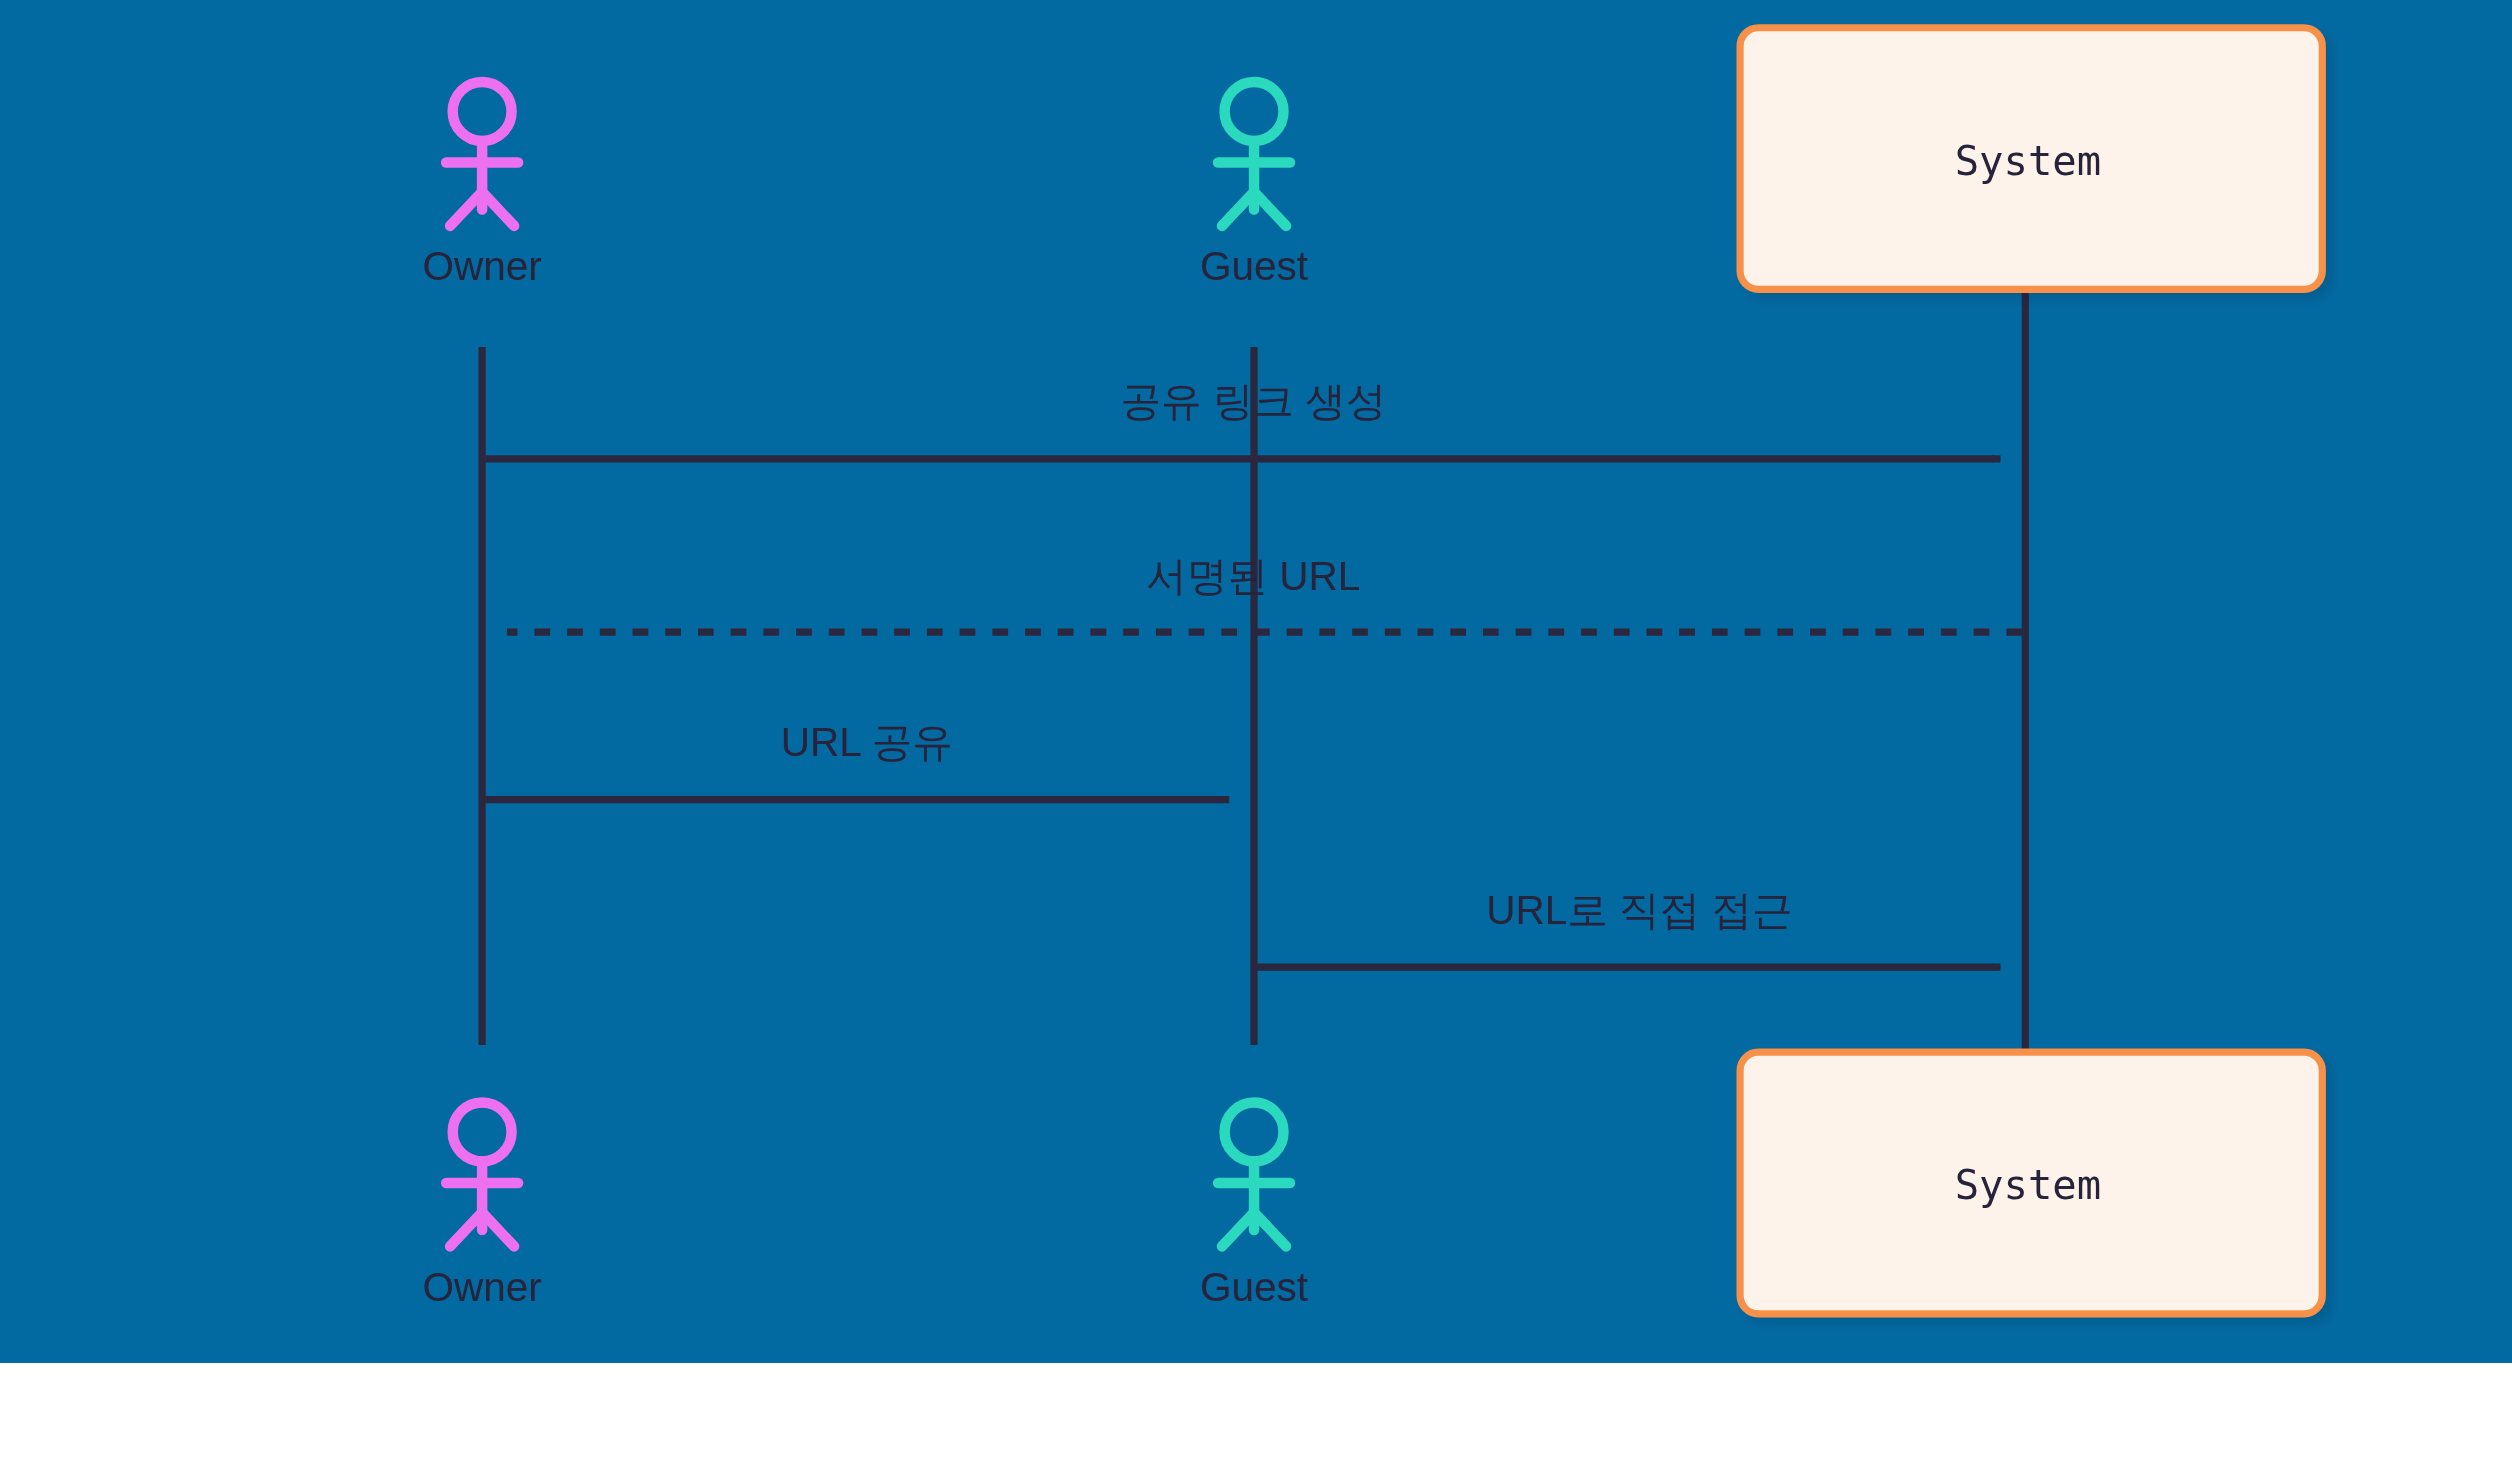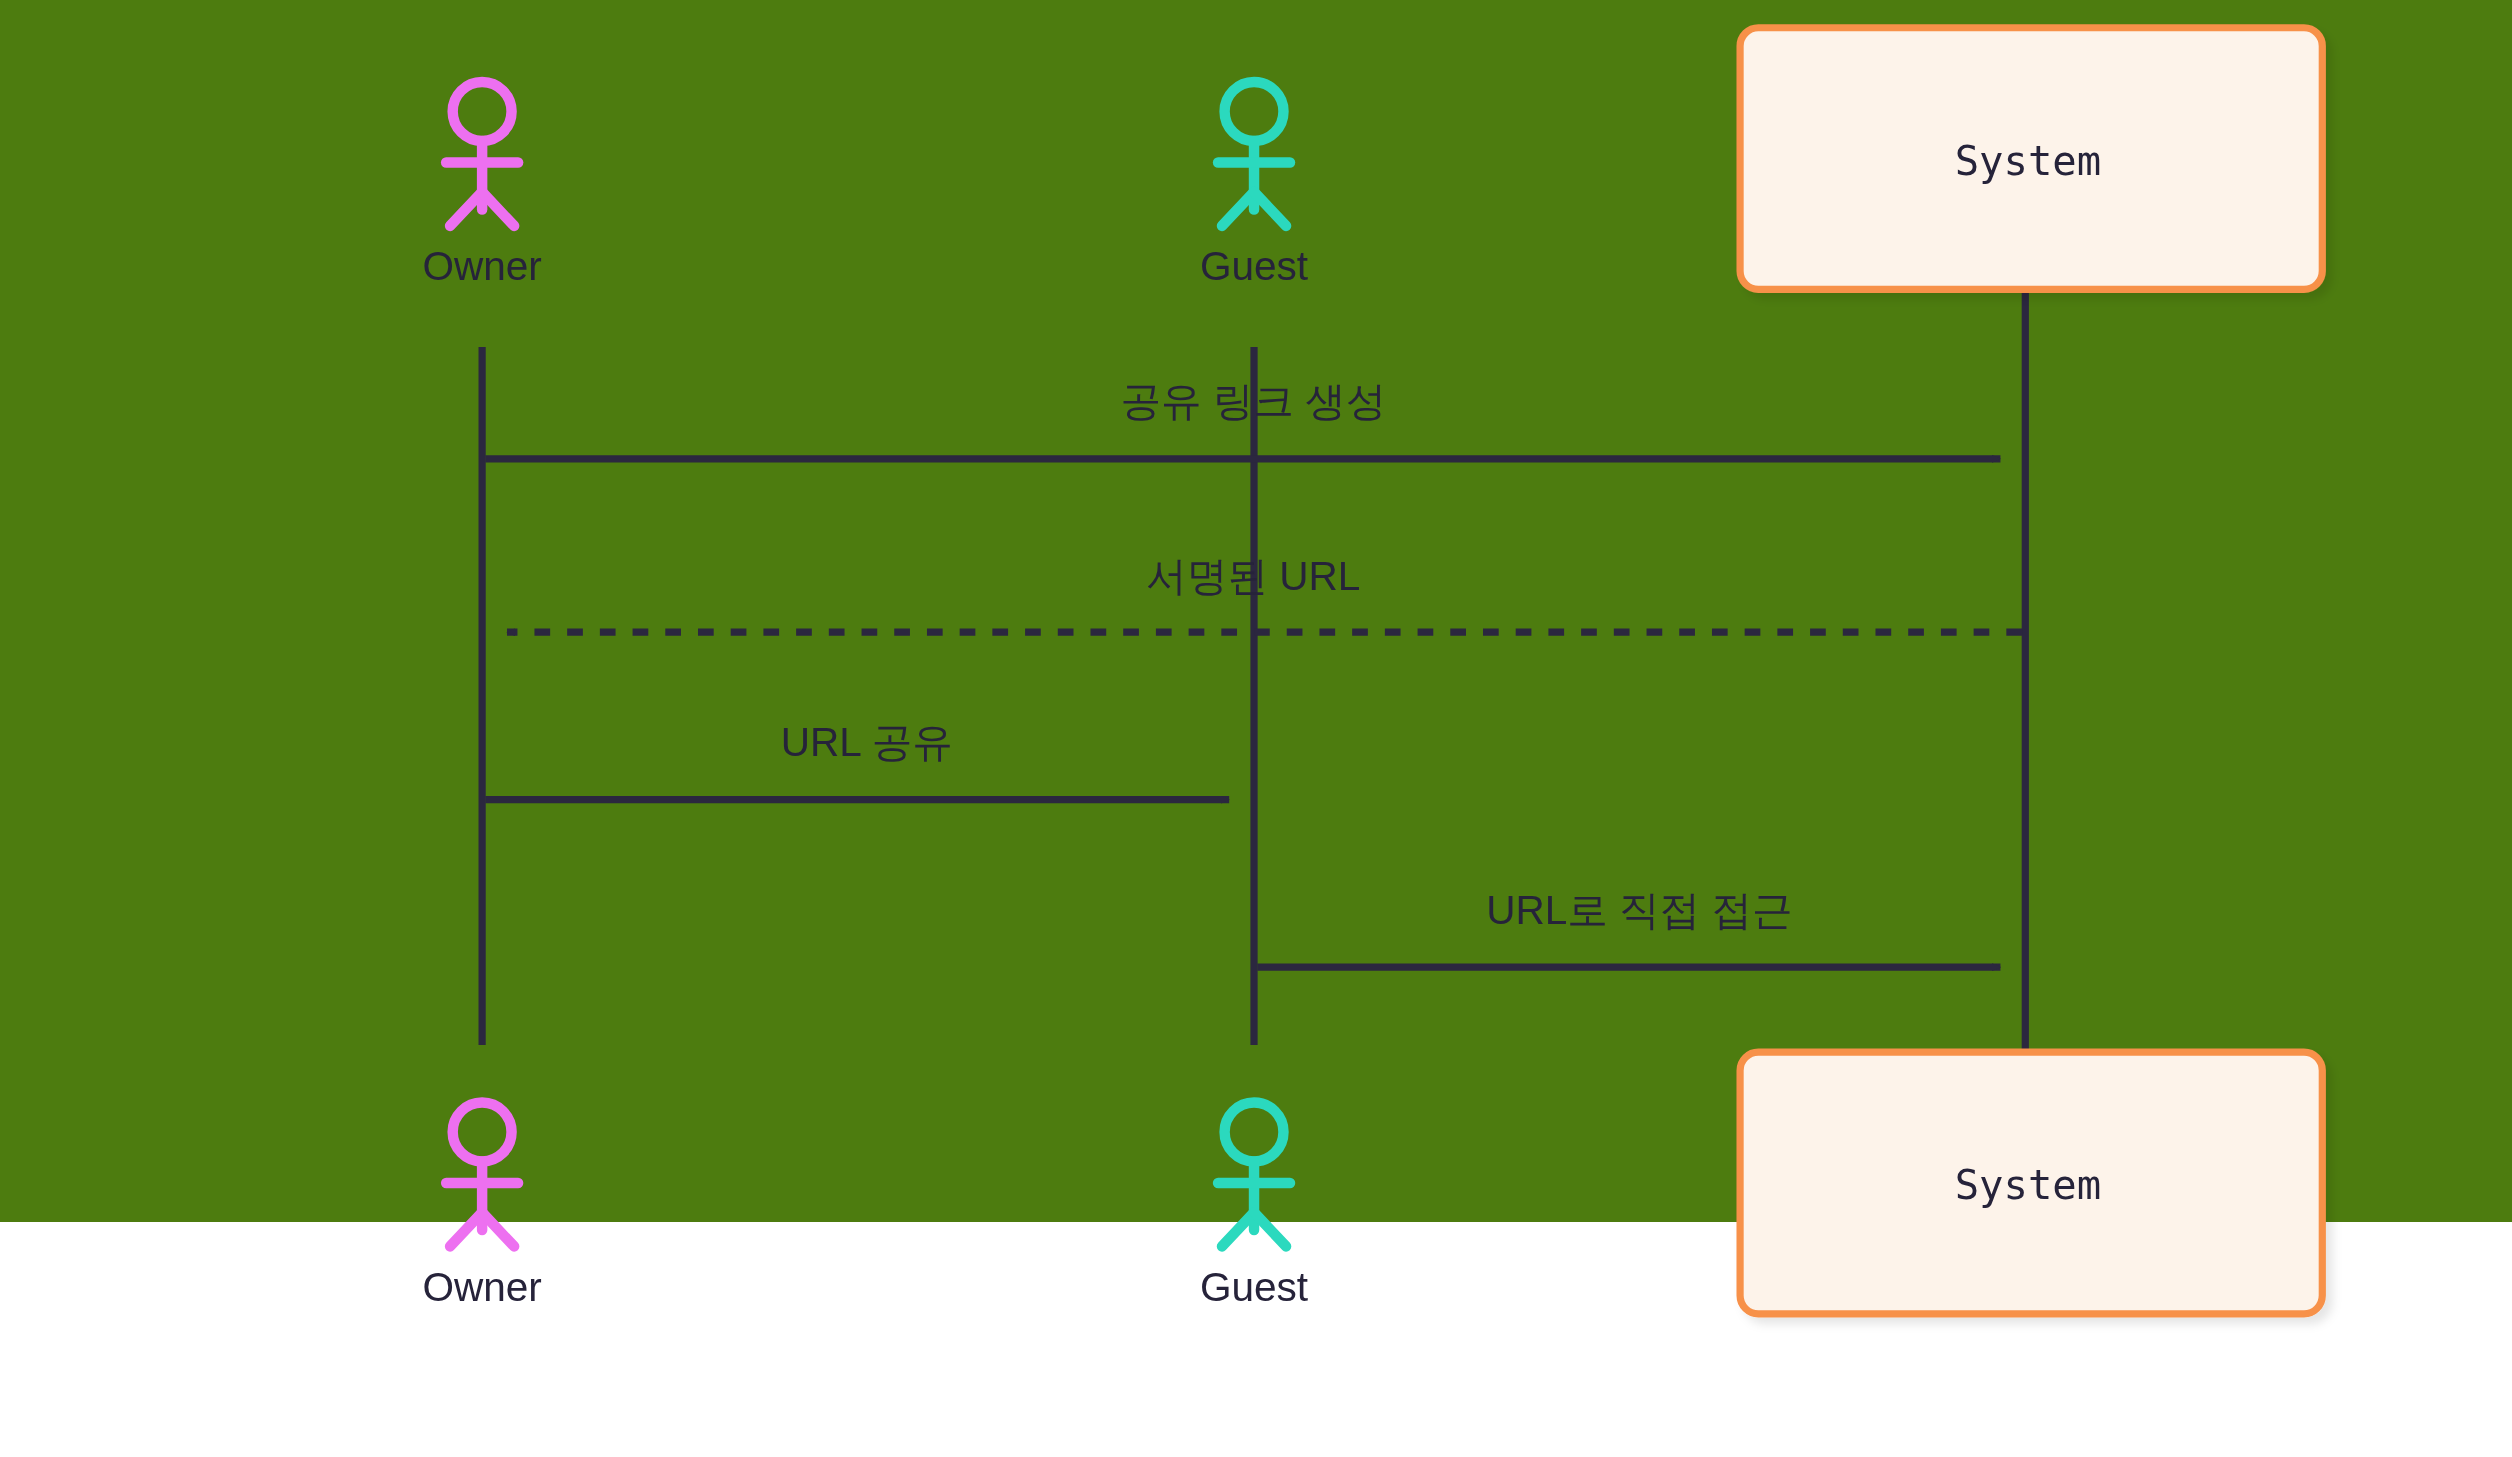--- a/index.html
+++ b/index.html
@@ -9,22 +9,22 @@
   }
   body {
     font-family: "Liberation Sans", "DejaVu Sans", sans-serif;
     width: 2512px;
     height: 1458px;
     overflow: hidden;
   }
   #diagram-root {
     position: relative;
     width: 2512px;
-    height: 1222px;
-    background: #4d7c0f;
+    height: 1363px;
+    background: #0369a1;
   }
   svg#sequence-svg {
     display: block;
     width: 2512px;
     height: 1458px;
   }
   .actor-label {
     font-family: "Liberation Sans", "DejaVu Sans", sans-serif;
     font-size: 62px;
     fill: #26233a;

